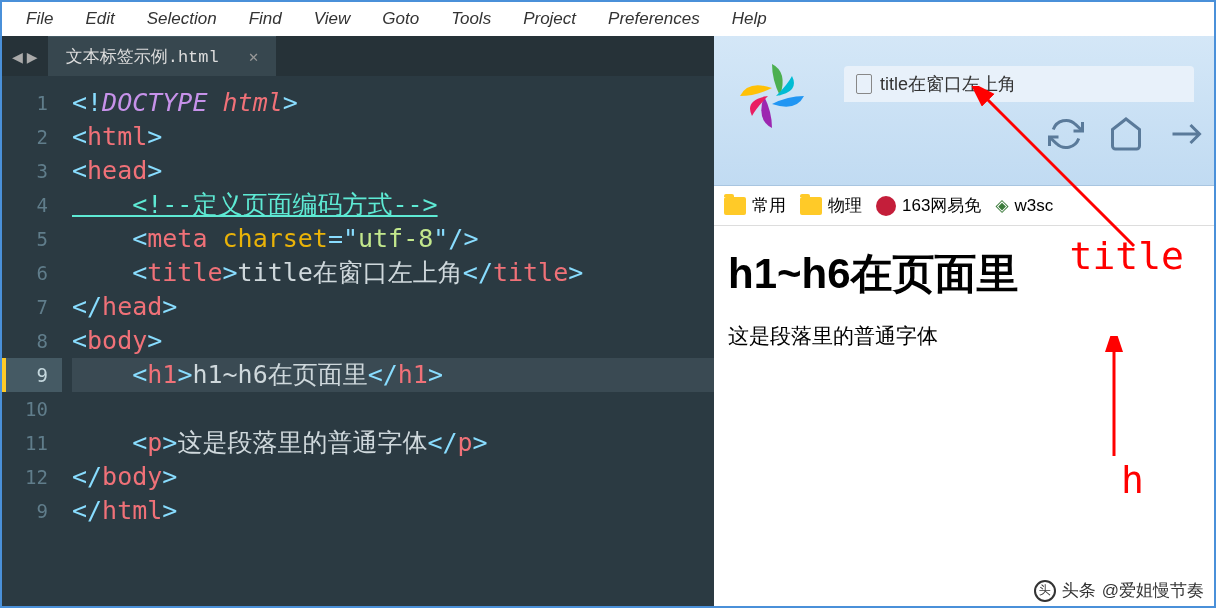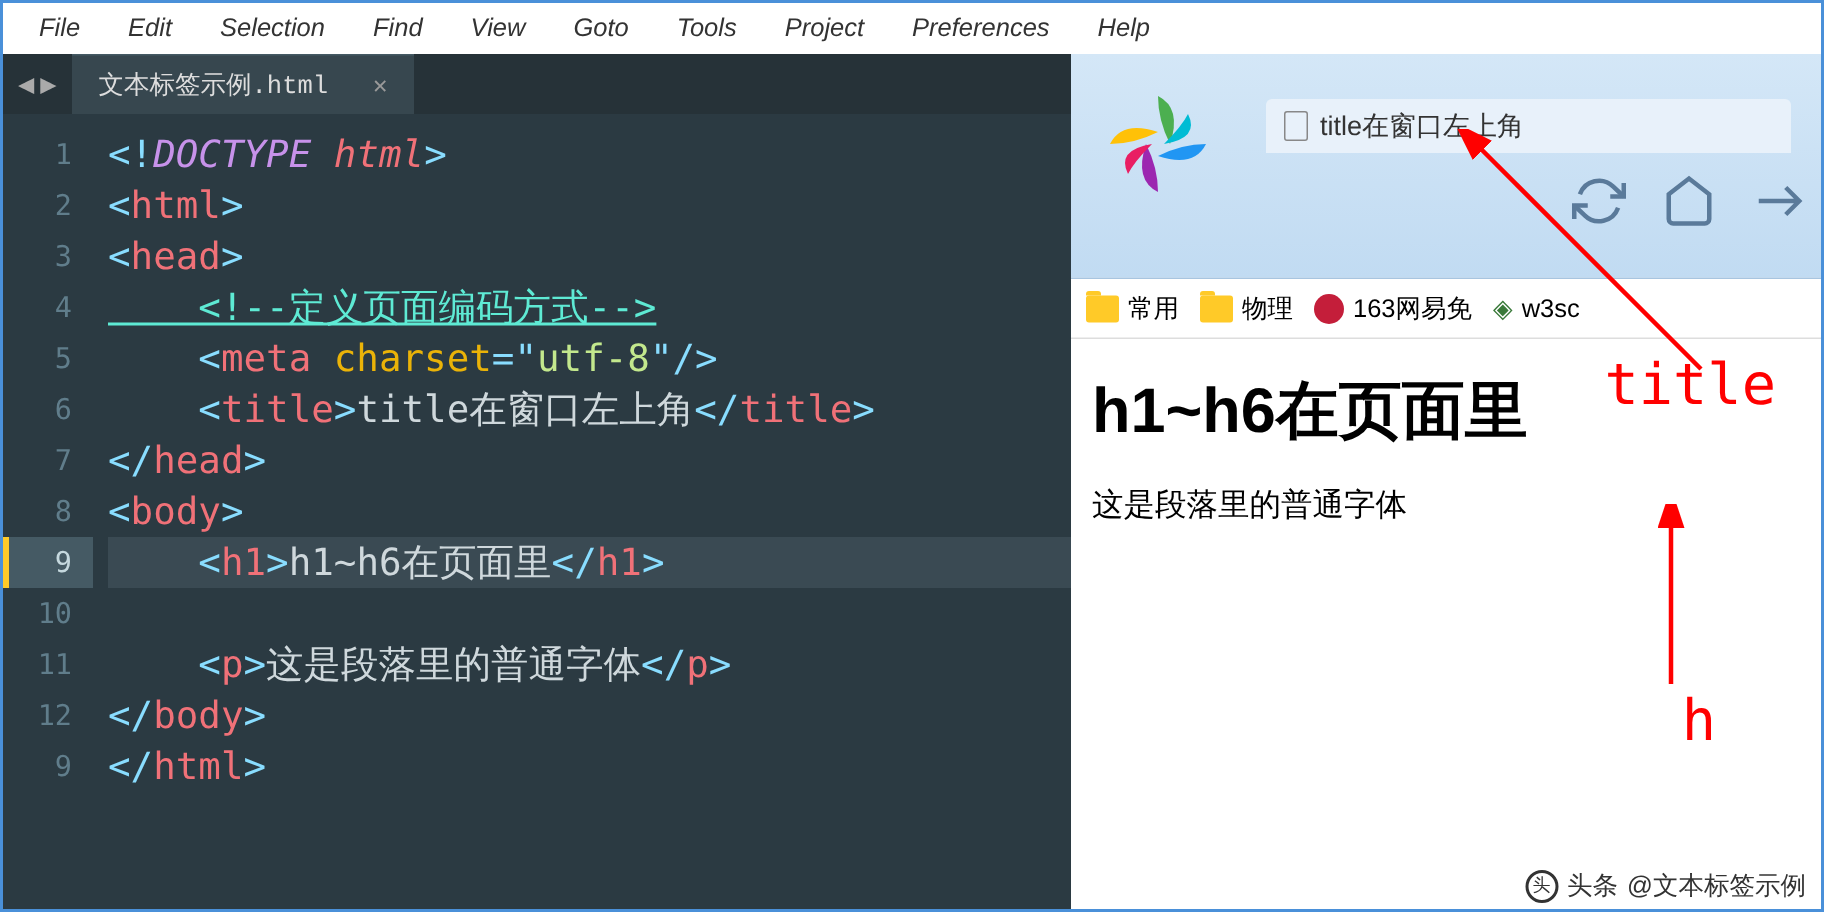--- a/index.html
+++ b/index.html
@@ -187,16 +187,16 @@
             <path d="M0,0 L0,6 L9,3 z" fill="#f00"></path>
           </marker>
         </defs>
         <line x1="30" y1="120" x2="30" y2="10" stroke="#f00" stroke-width="3" marker-end="url(#ah2)"></line>
       </svg>
     <div class="annot-h">h</div>
 
     <div class="footer">
       <span class="headicon">头</span>
       <span>头条</span>
-      <span>@文本标签示例</span>
+      <span>@爱姐慢节奏</span>
     </div>
   </div>
 </div>
 
 </body></html>

